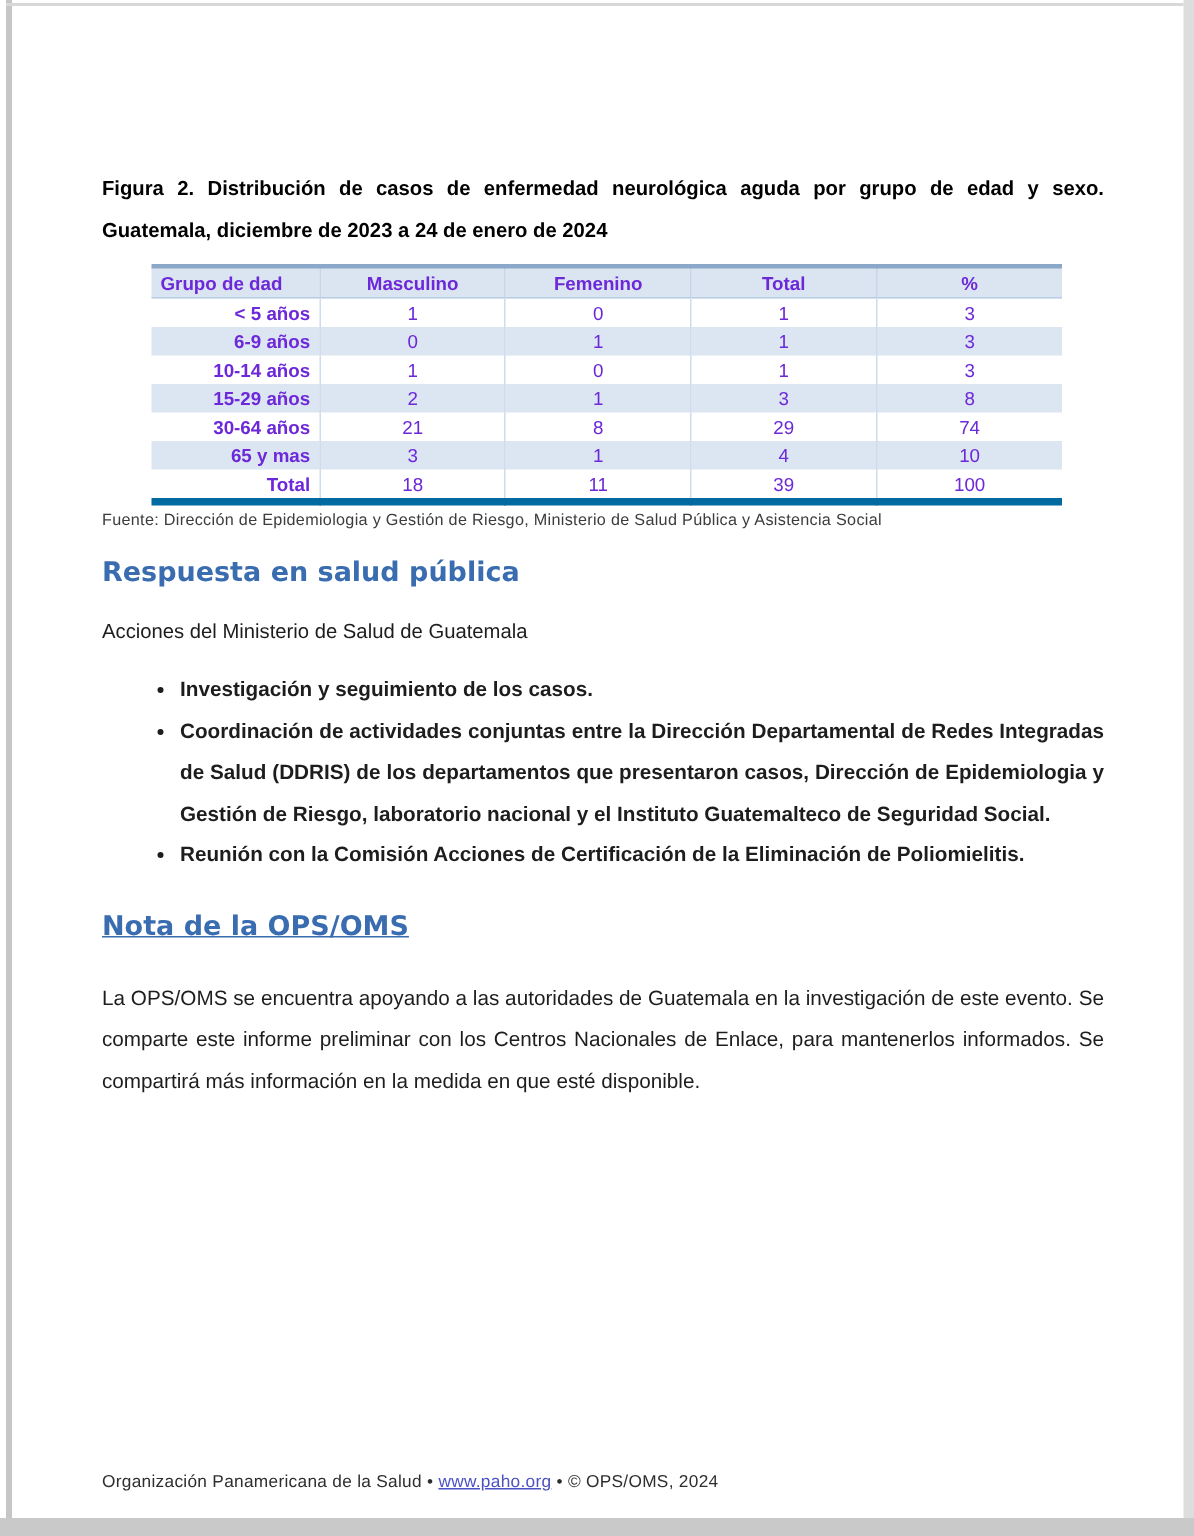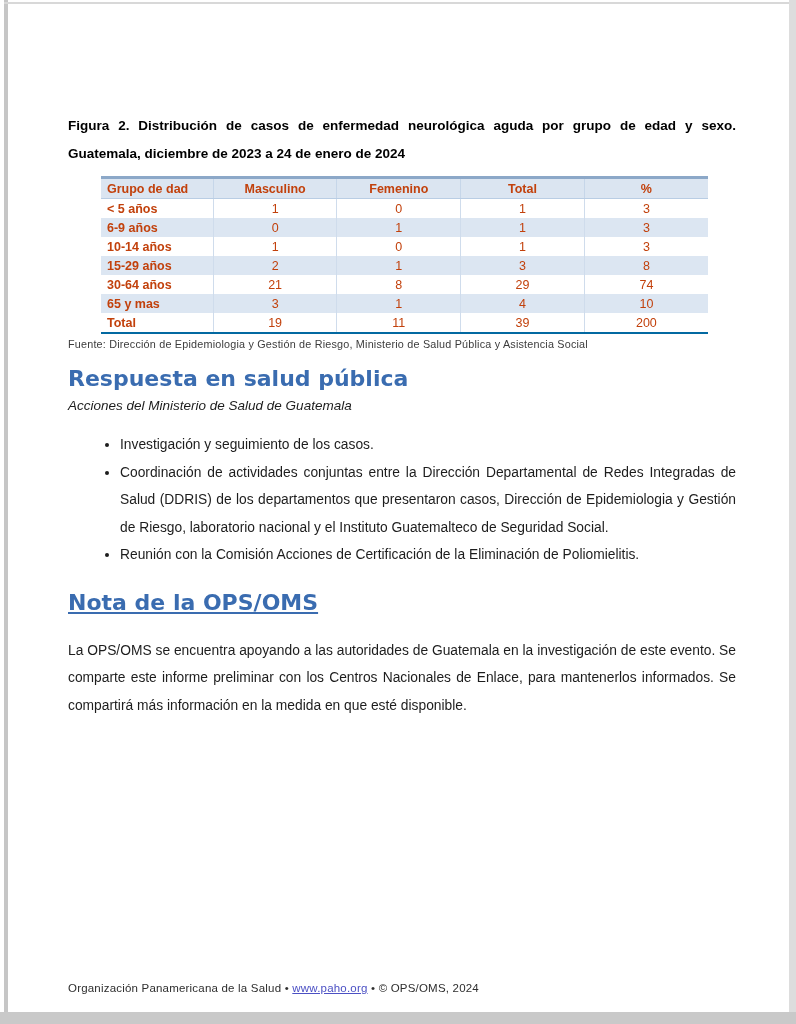--- a/index.html
+++ b/index.html
@@ -28,62 +28,63 @@
     color:#000000;
     text-align:justify;
   }
 
   .table-wrap { margin:8px 0 0 33px; width:607px; }
   table.cases {
     width:100%;
     border-collapse:collapse;
     table-layout:fixed;
     border-top:3px solid #8ca8c8;
-    border-bottom:2px solid #0369a1;
+    border-bottom:5px solid #0369a1;
     font-size:12.5px;
-    color:#c2410c;
+    color:#6d28d9;
   }
   table.cases col.c1 { width:18.5%; }
   table.cases col.cn { width:20.375%; }
   table.cases th, table.cases td { height:19px; padding:0 6px; }
   table.cases thead tr { background:#dbe5f1; }
   table.cases th {
     font-weight:bold; 
     border-bottom:1px solid #b9cde4;
     border-left:1px solid #c6d6e9;
   }
   table.cases th:first-child { text-align:left; border-left:none; }
   table.cases td { text-align:center; border-left:1px solid #cfdcec; }
-  table.cases td:first-child { border-left:none; text-align:left; font-weight:bold; }
+  table.cases td:first-child { border-left:none; text-align:right; font-weight:bold; }
   table.cases tr.alt { background:#dce6f2; }
 
   .table-source {
     margin-top:4px;
     font-size:10.8px;
     color:#3c3c3c;
     letter-spacing:0.2px;
   }
 
   .section-heading {
     font-family:"DejaVu Sans", sans-serif;
     font-weight:bold;
     color:#3a6cb0;
-    font-size:22px;
+    font-size:18px;
     line-height:24px;
   }
   .heading-1 { margin-top:17px; }
   .heading-2 { margin-top:22px;text-decoration:underline; }
 
-  .section-intro { margin-top:7px; font-size:13.5px;font-style:italic; }
+  .section-intro { margin-top:19px; font-size:13.5px; }
 
   ul.bullets { margin:18px 0 0 0; padding-left:52px; }
   ul.bullets li {
     font-size:13.8px;
     line-height:27.5px;
     text-align:justify;
+    font-weight:bold;
   }
 
   .note-body {
     margin-top:22px;
     font-size:13.8px;
     line-height:27.5px;
     text-align:justify;
   }
 
   .footer {
@@ -168,24 +169,24 @@
         </tr>
         <tr class="alt">
           <td>65 y mas</td>
           <td>3</td>
           <td>1</td>
           <td>4</td>
           <td>10</td>
         </tr>
         <tr>
           <td>Total</td>
-          <td>19</td>
+          <td>18</td>
           <td>11</td>
           <td>39</td>
-          <td>200</td>
+          <td>100</td>
         </tr>
       </tbody>
     </table>
   </div>
 
   <div class="table-source">Fuente: Dirección de Epidemiologia y Gestión de Riesgo, Ministerio de Salud Pública y Asistencia Social</div>
 
   <div class="section-heading heading-1">Respuesta en salud pública</div>
 
   <div class="section-intro">Acciones del Ministerio de Salud de Guatemala</div>

